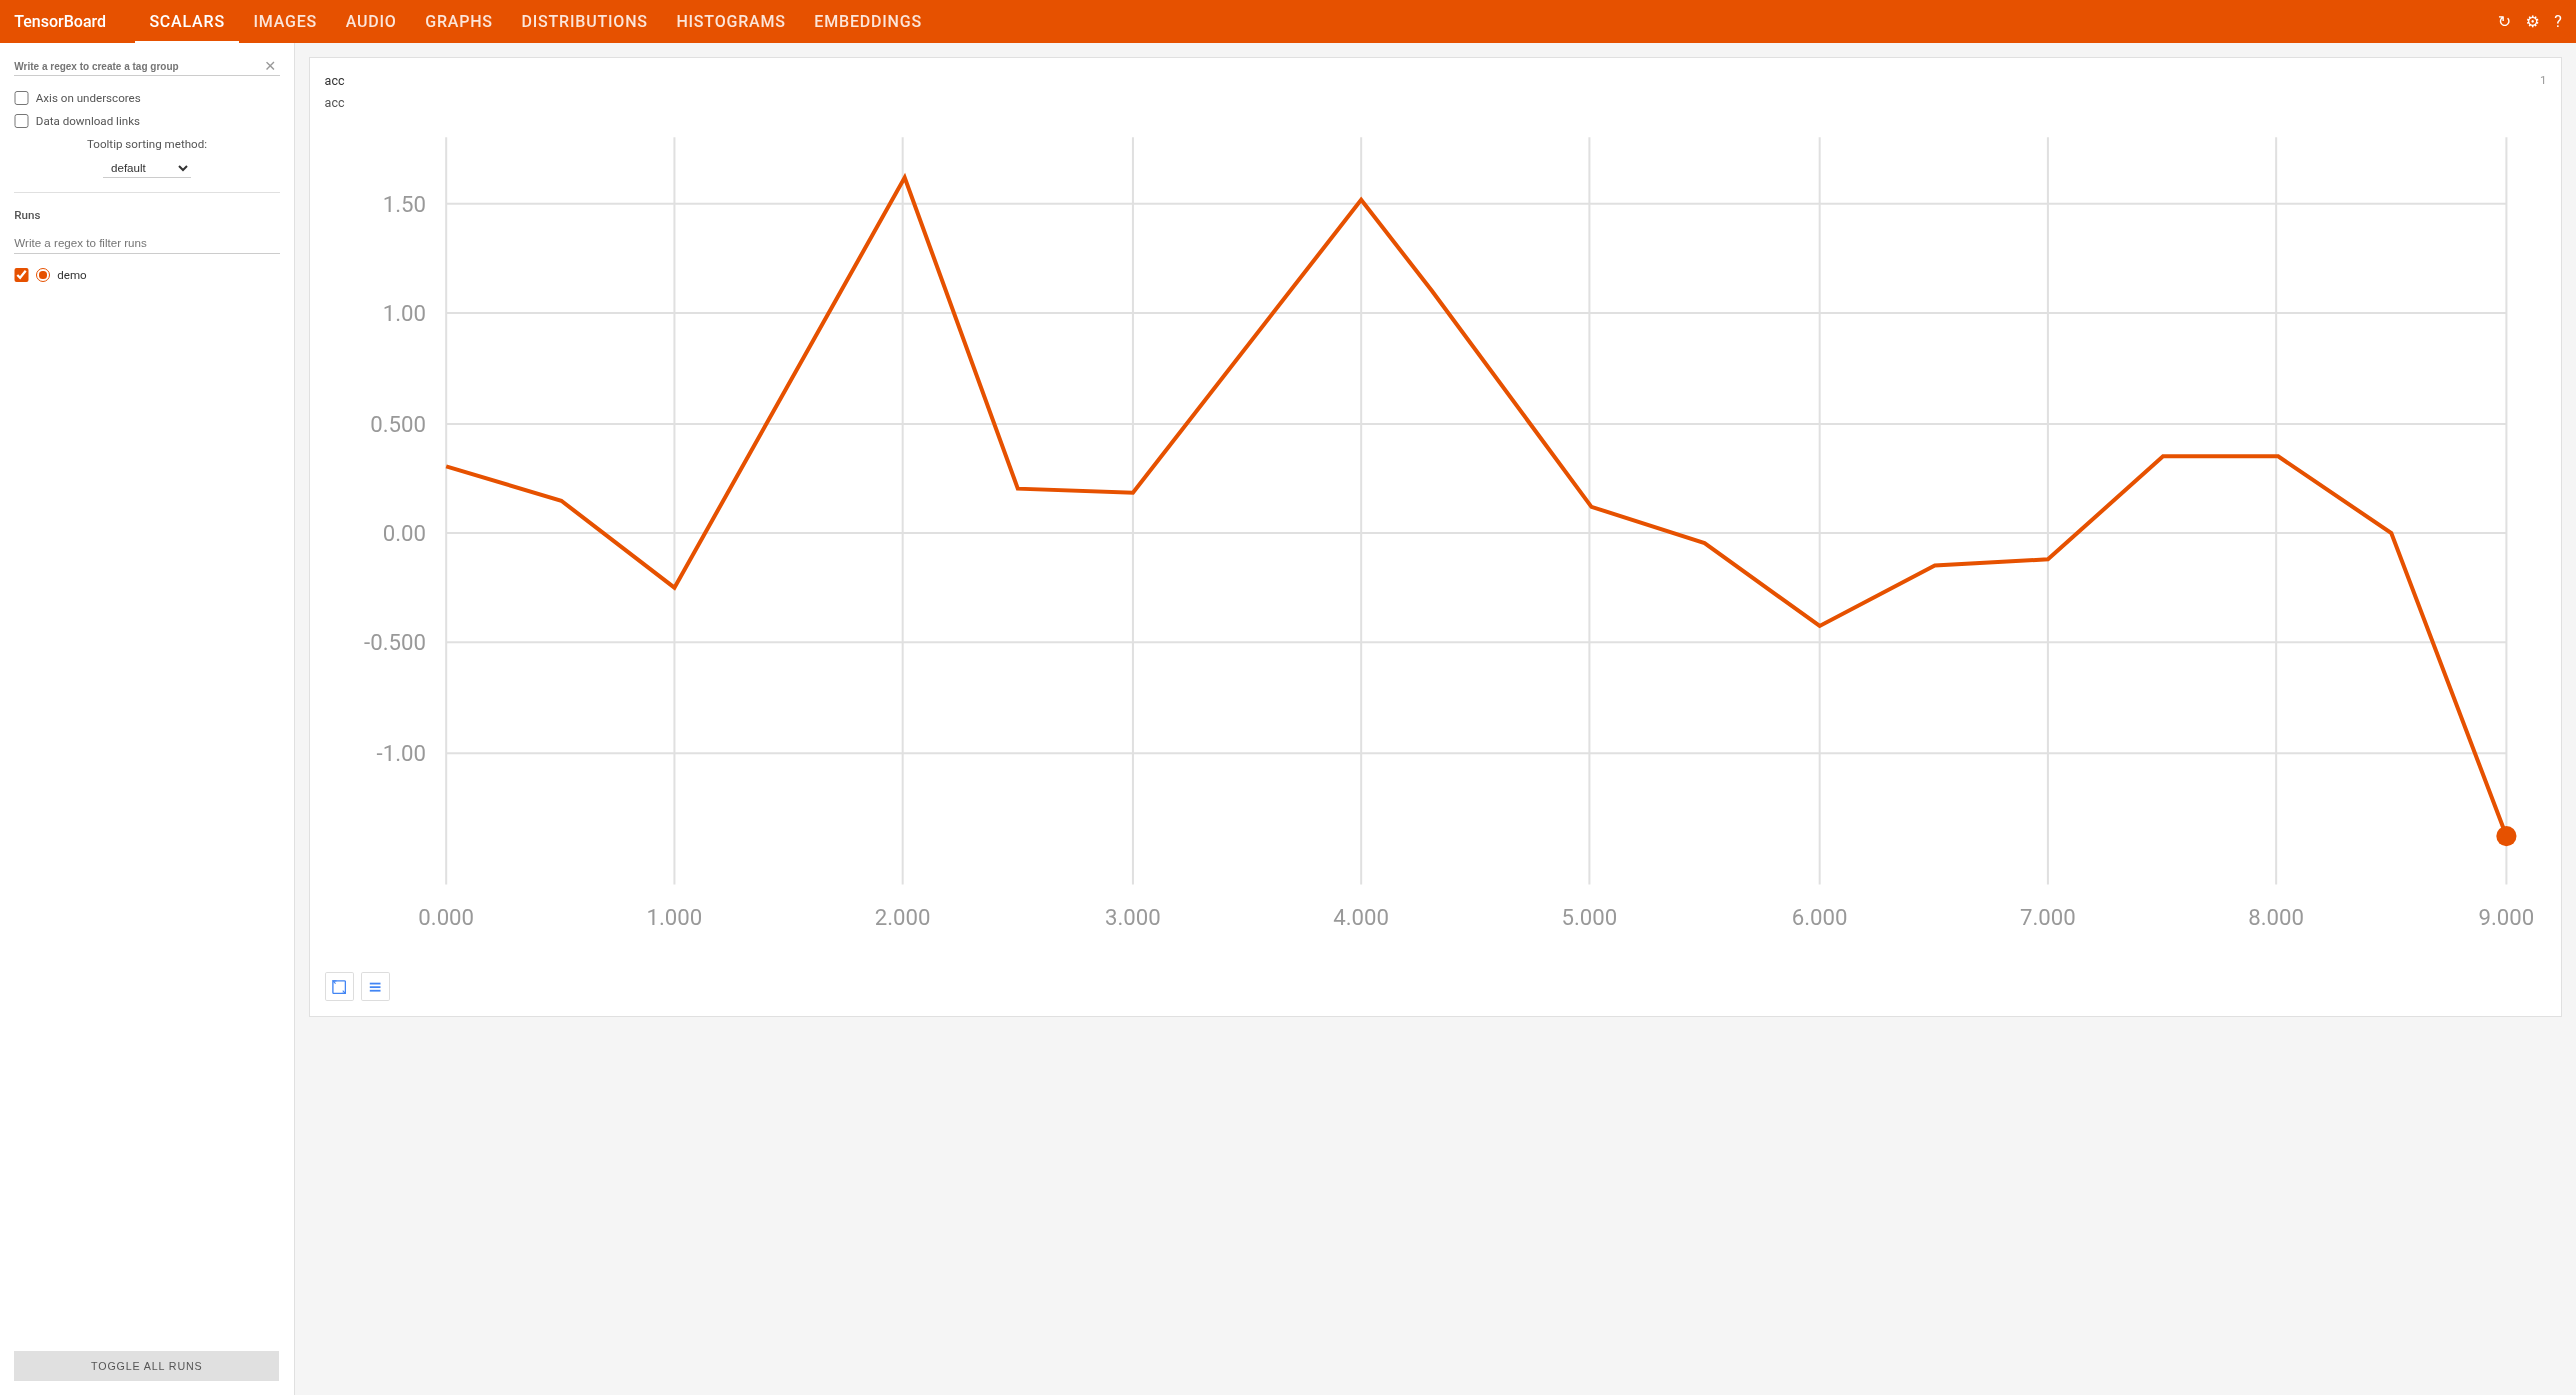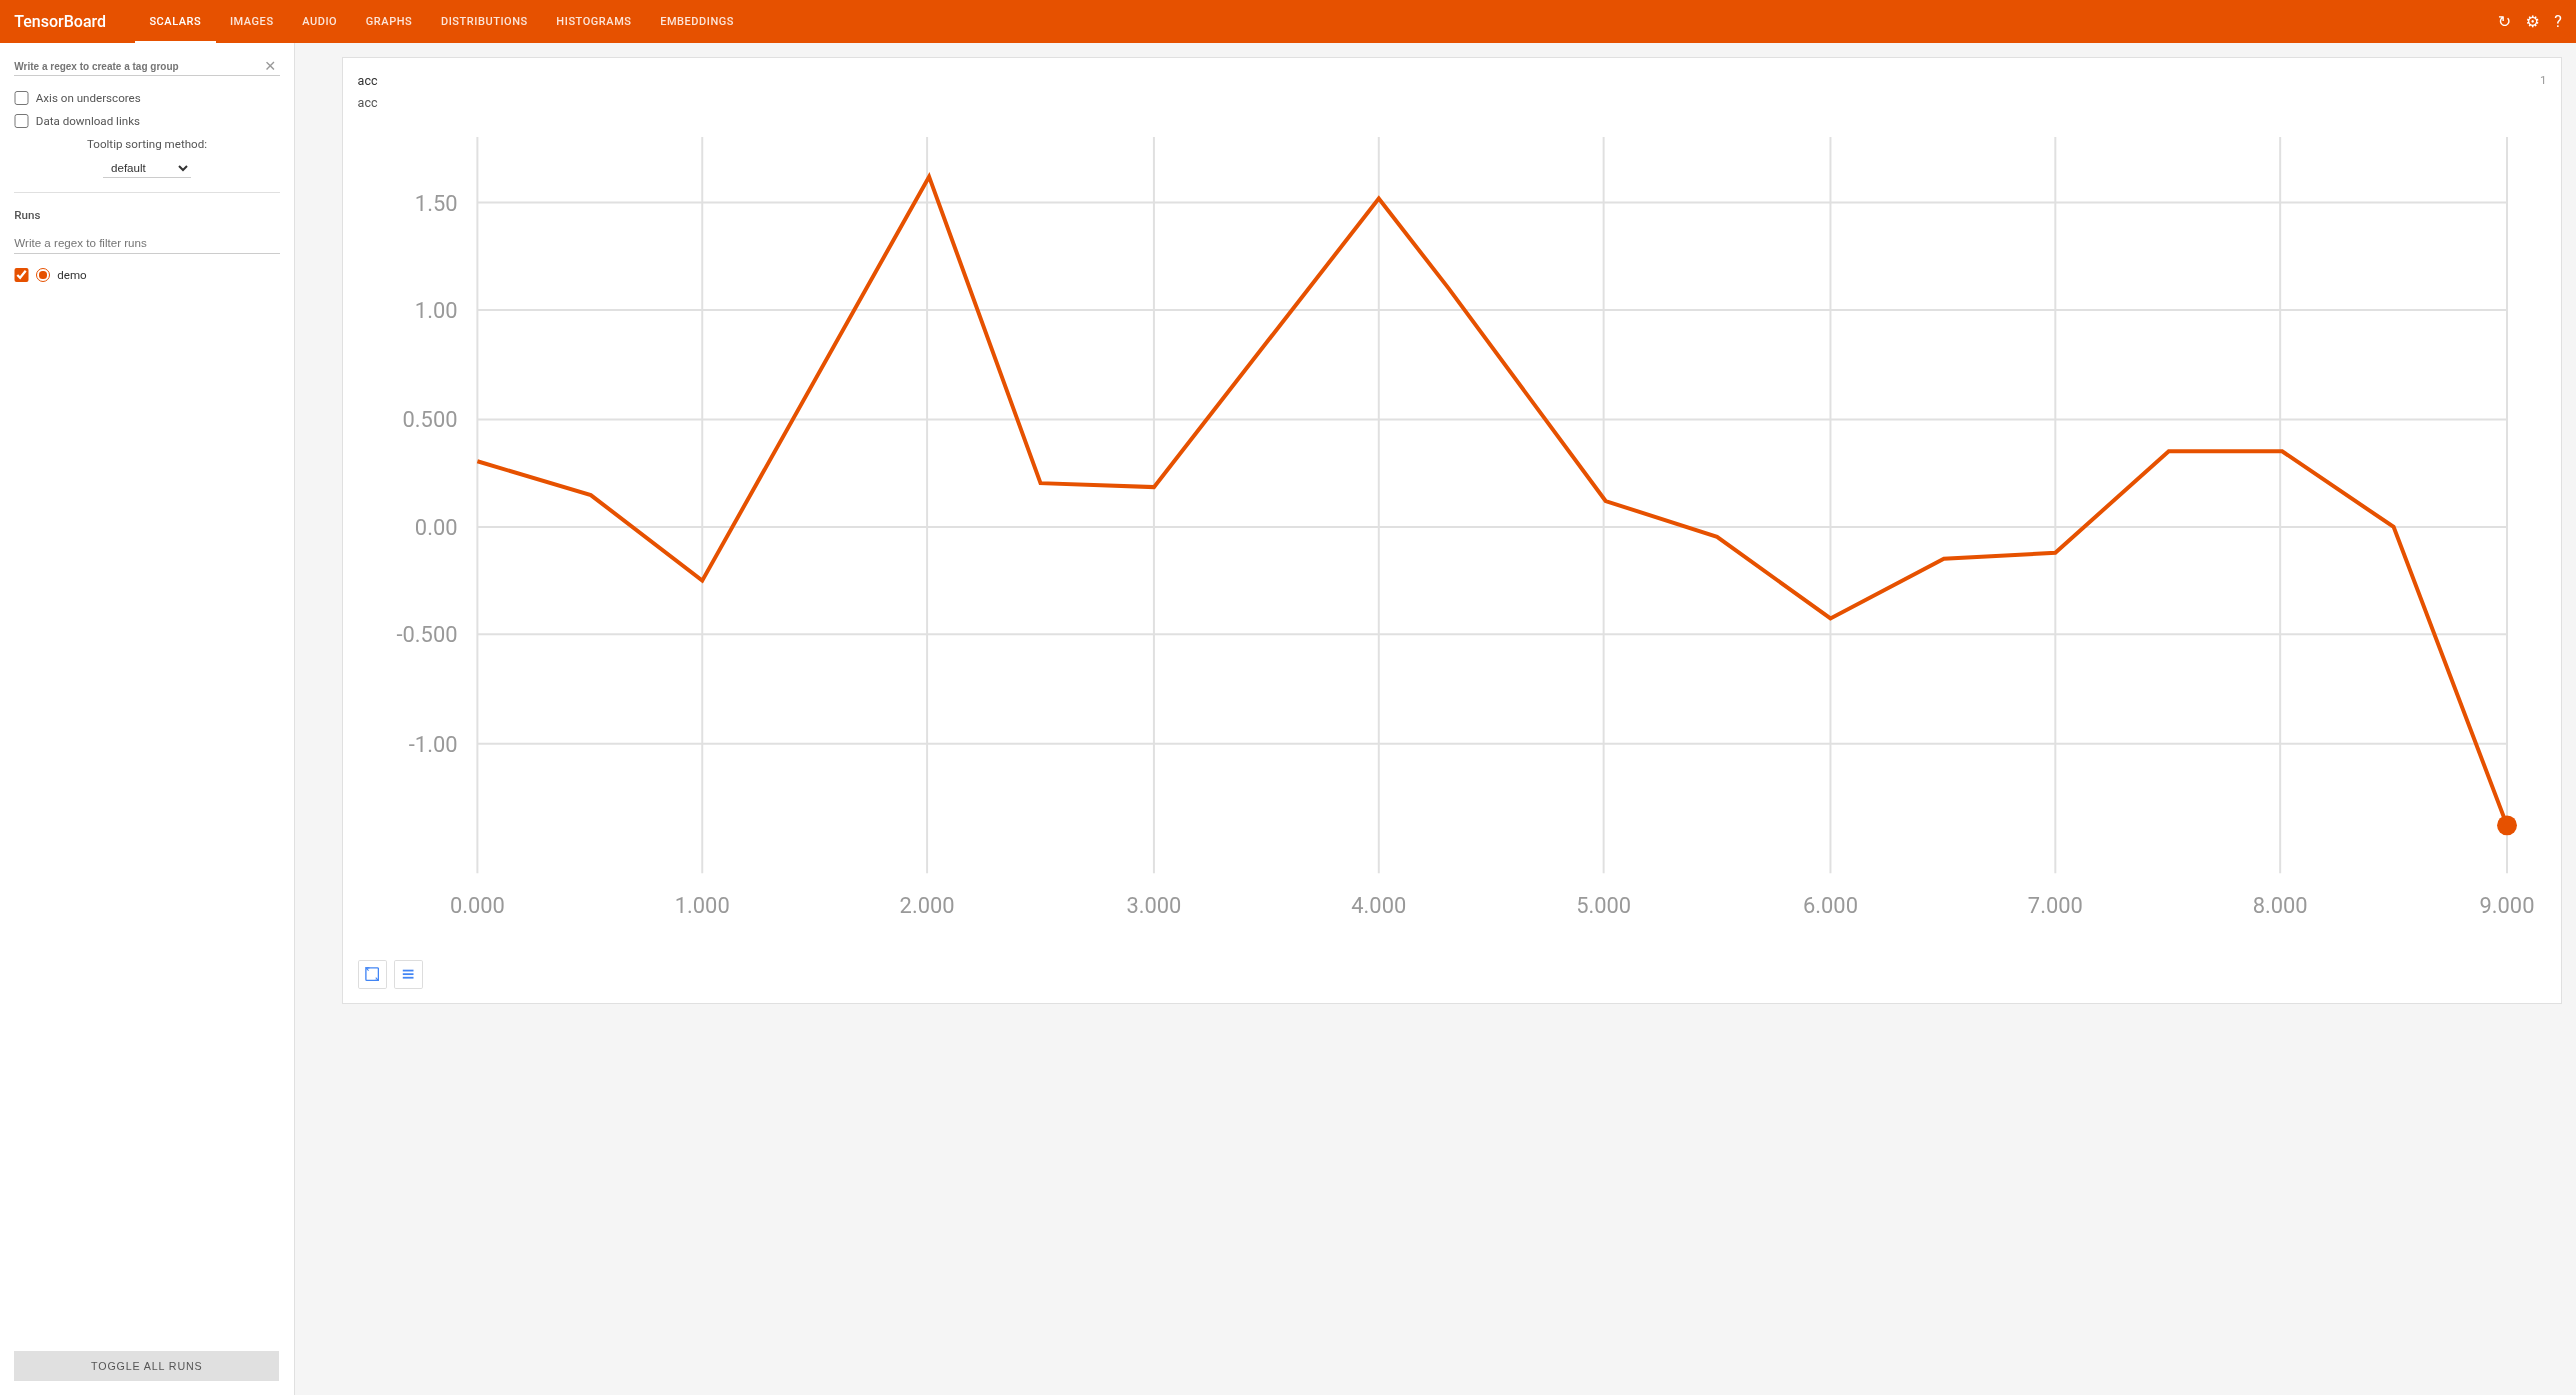--- a/index.html
+++ b/index.html
@@ -23,21 +23,21 @@
     #header nav {
       display: flex;
       gap: 0;
       flex: 1;
     }
     #header nav .nav-item {
       padding: 0 14.3px;
       height: 43px;
       display: flex;
       align-items: center;
-      font-size: 11px;
+      font-size: 16px;
       font-weight: 500;
       color: rgba(255,255,255,0.85);
       cursor: pointer;
       letter-spacing: 0.05em;
       position: relative;
       text-align: right;
     }
     #header nav .nav-item.active {
       color: white;
     }
@@ -270,21 +270,20 @@
       overflow-y: auto;
       padding: 14.3px;
       background: #f5f5f5;
     }
 
     .chart-card {
       background: white;
       border: 0.9px solid #e0e0e0;
       padding: 14.3px;
       position: relative;
-      margin-left: 33px;
     }
     .chart-card-header {
       display: flex;
       justify-content: space-between;
       align-items: center;
       margin-bottom: 7.2px;
     }
     .chart-card-title {
       font-size: 12.5px;
       color: #333;

